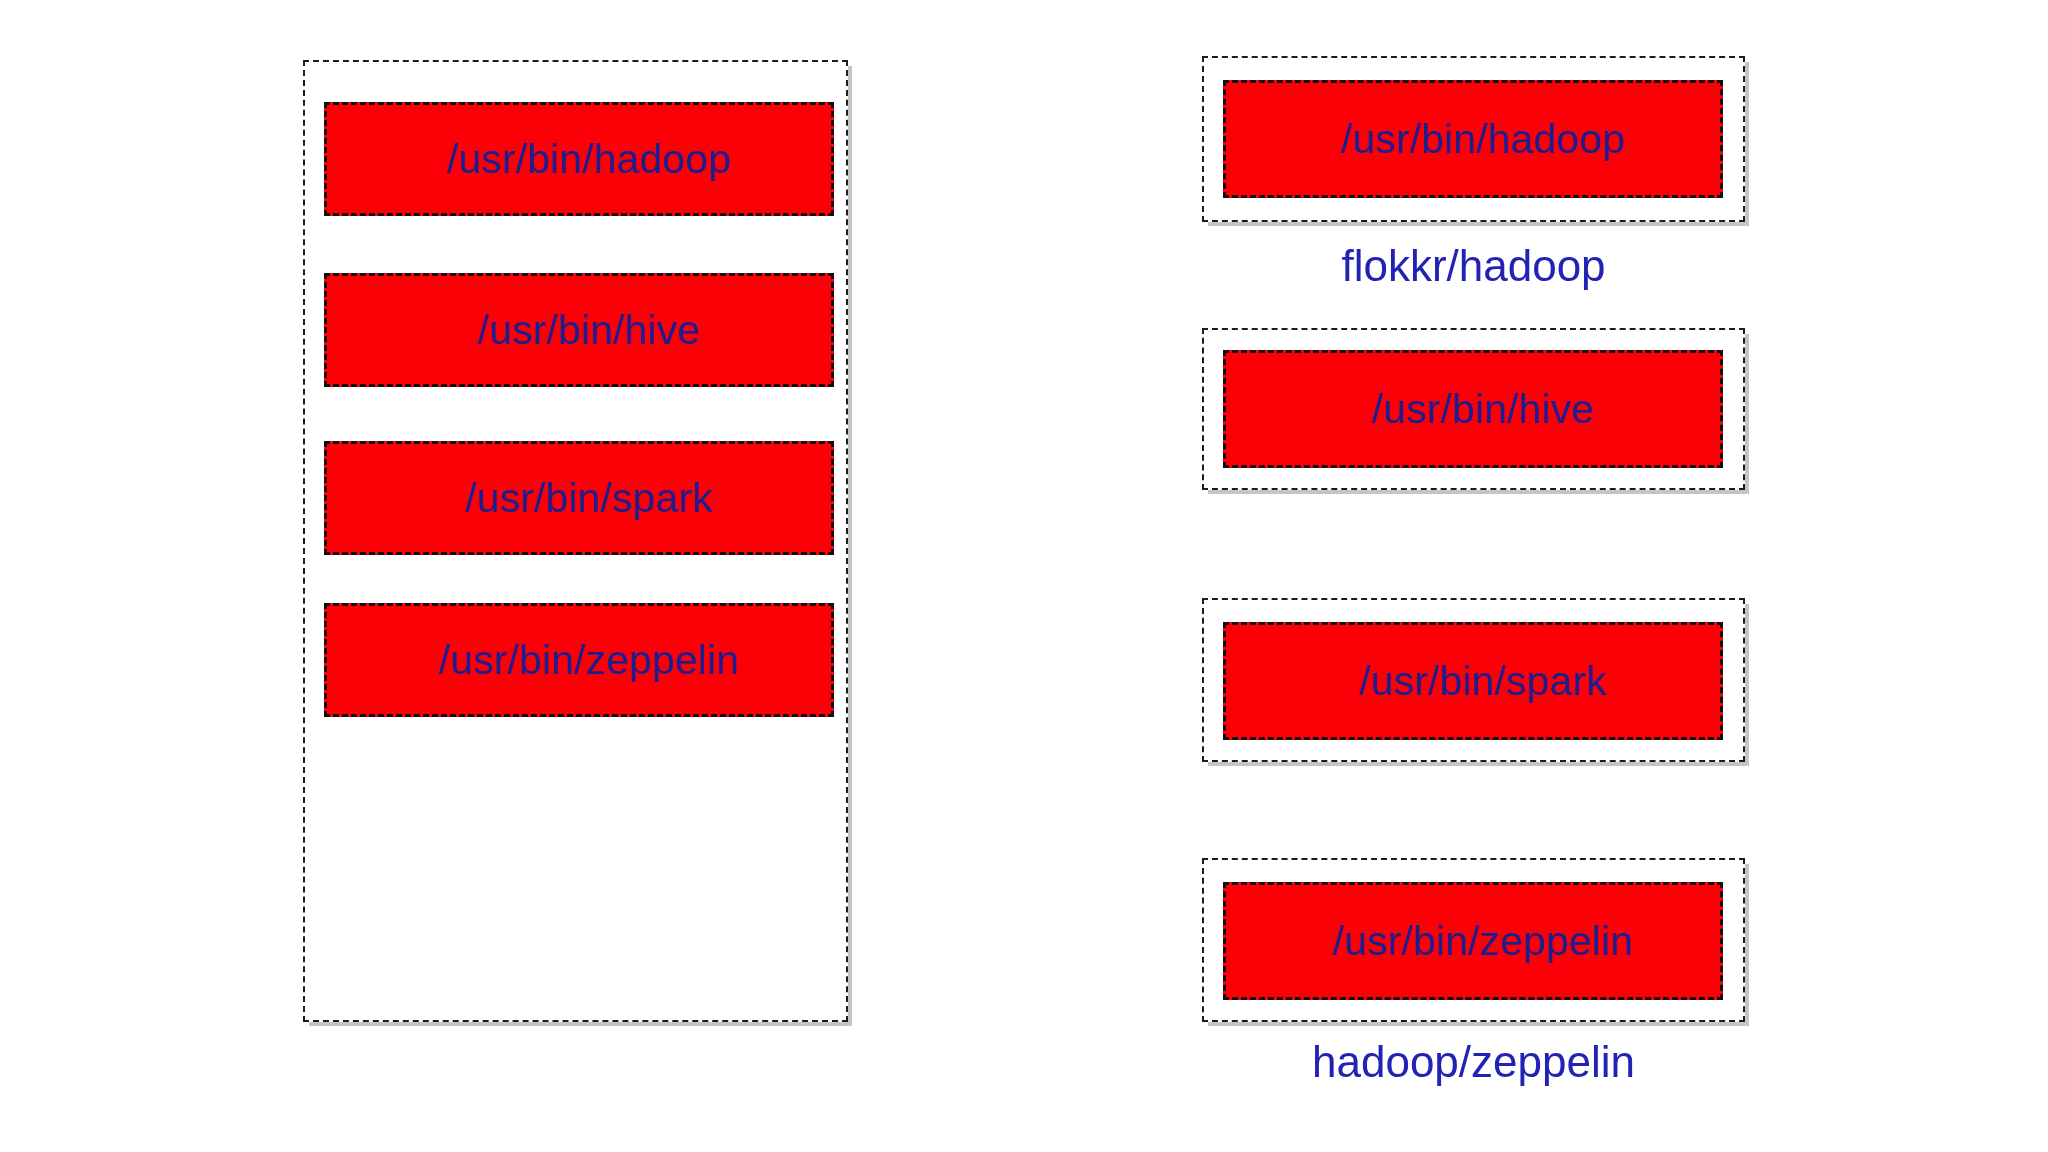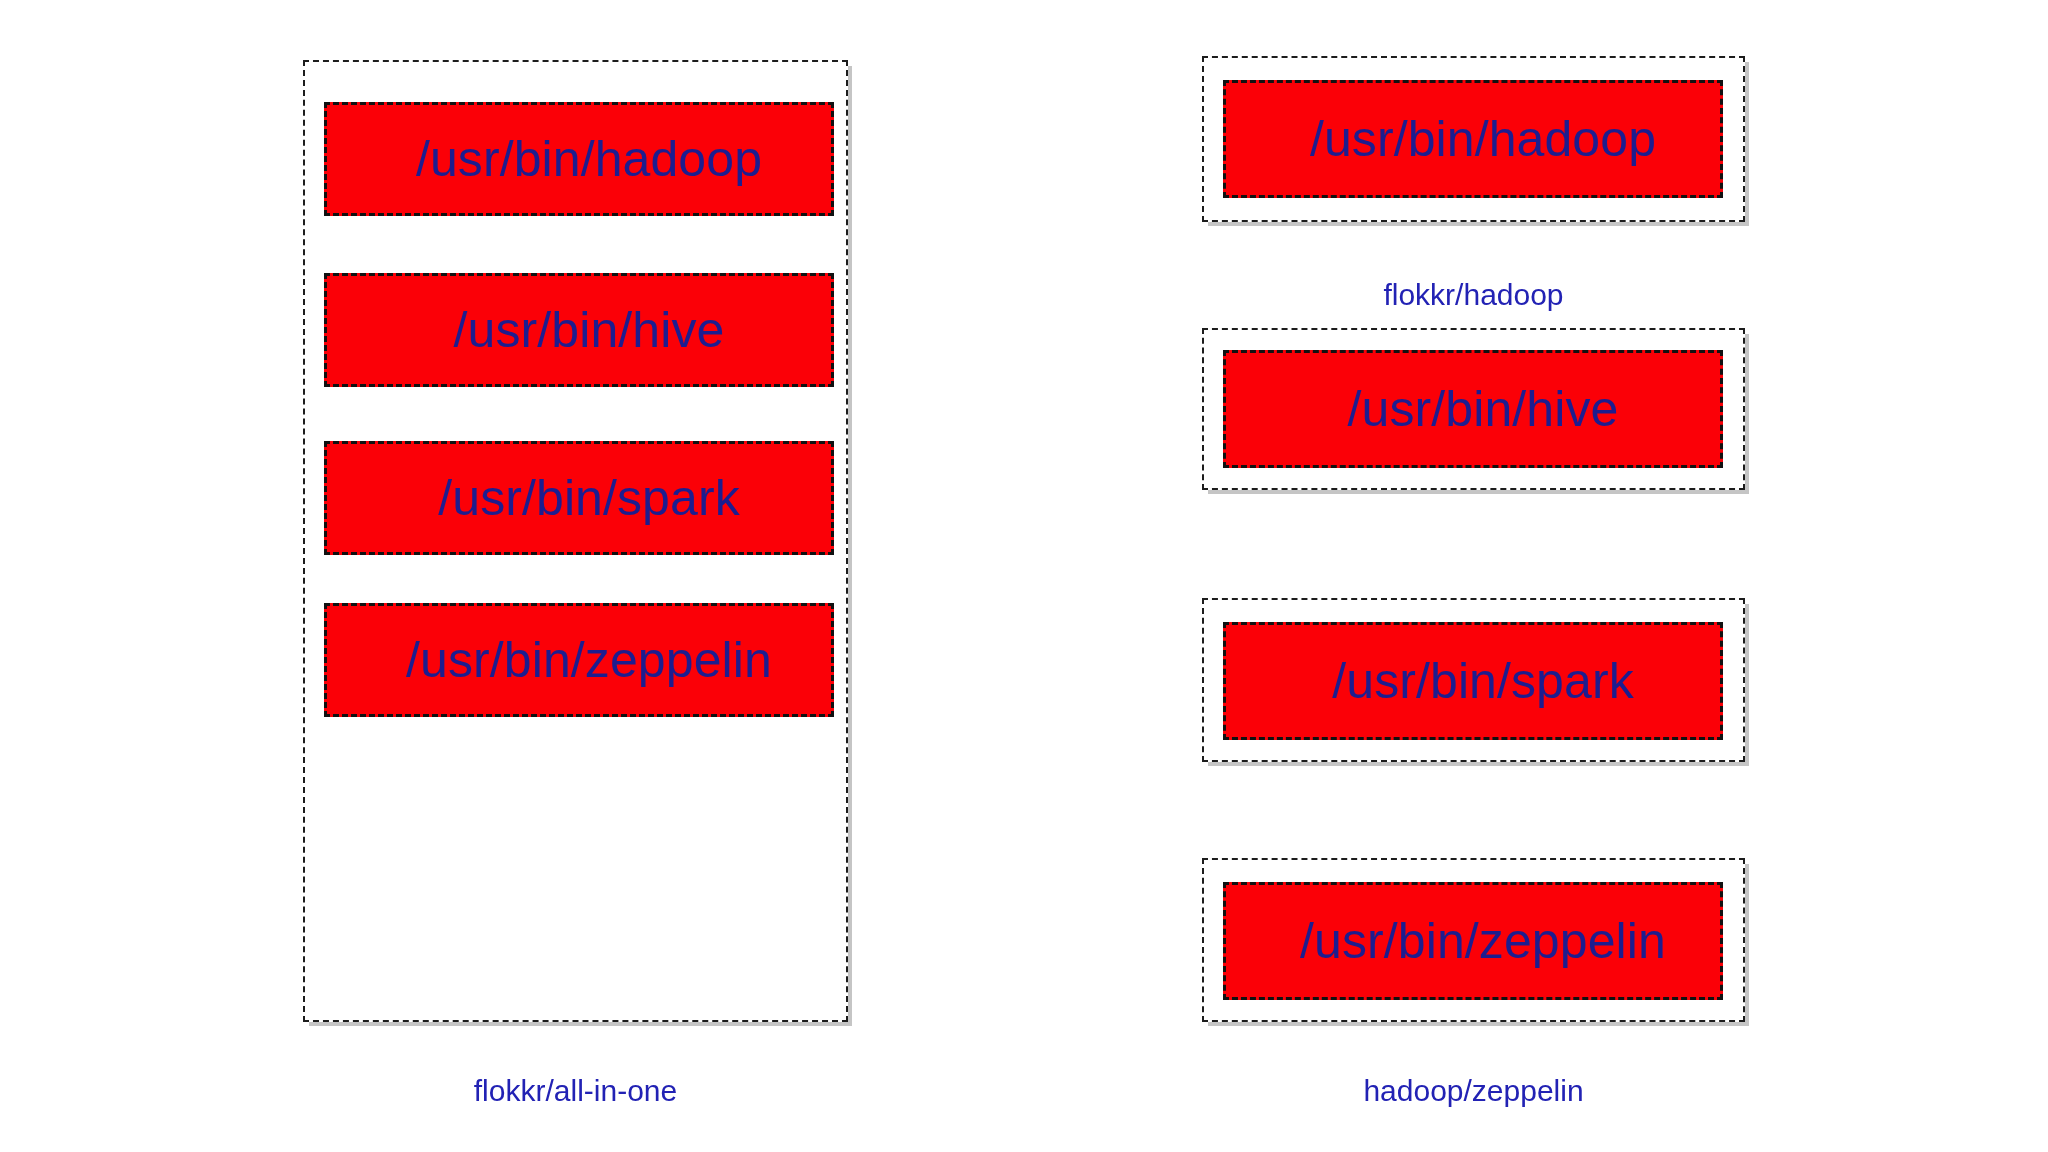--- a/index.html
+++ b/index.html
@@ -33,36 +33,35 @@
     box-sizing: border-box;
     background: #fb0007;
     border: 3px dashed #111111;
     display: flex;
     align-items: center;
     justify-content: center;
   }
 
   .bin-label {
     color: #1d1d8f;
-    font-size: 50px;
+    font-size: 41px;
     line-height: 1;
     letter-spacing: 0.1px;
     white-space: nowrap;
     margin-left: 20px;
   }
 
   
   .caption {
     position: absolute;
     text-align: center;
     color: #2222b4;
-    font-size: 30px;
+    font-size: 44px;
     line-height: 1;
     white-space: nowrap;
-    margin-top: 36px;
   }
 </style>
 </head>
 <body>
 
 <div id="canvas">
 
   <div class="image-box" style="left:303px; top:60px; width:545px; height:962px;">
 
     <div class="bin-box" style="left:19px; top:40px; width:510px; height:114px;">
@@ -75,21 +74,20 @@
 
     <div class="bin-box" style="left:19px; top:379px; width:510px; height:114px;">
       <span class="bin-label">/usr/bin/spark</span>
     </div>
 
     <div class="bin-box" style="left:19px; top:541px; width:510px; height:114px;">
       <span class="bin-label">/usr/bin/zeppelin</span>
     </div>
   </div>
 
-  <div class="caption" style="left:303px; top:1040px; width:545px;">flokkr/all-in-one</div>
 
   <div class="image-box" style="left:1202px; top:56px; width:543px; height:166px;">
     <div class="bin-box" style="left:19px; top:22px; width:500px; height:118px;">
       <span class="bin-label">/usr/bin/hadoop</span>
     </div>
   </div>
 
   <div class="caption" style="left:1202px; top:244px; width:543px;">flokkr/hadoop</div>
 
   <div class="image-box" style="left:1202px; top:328px; width:543px; height:162px;">

